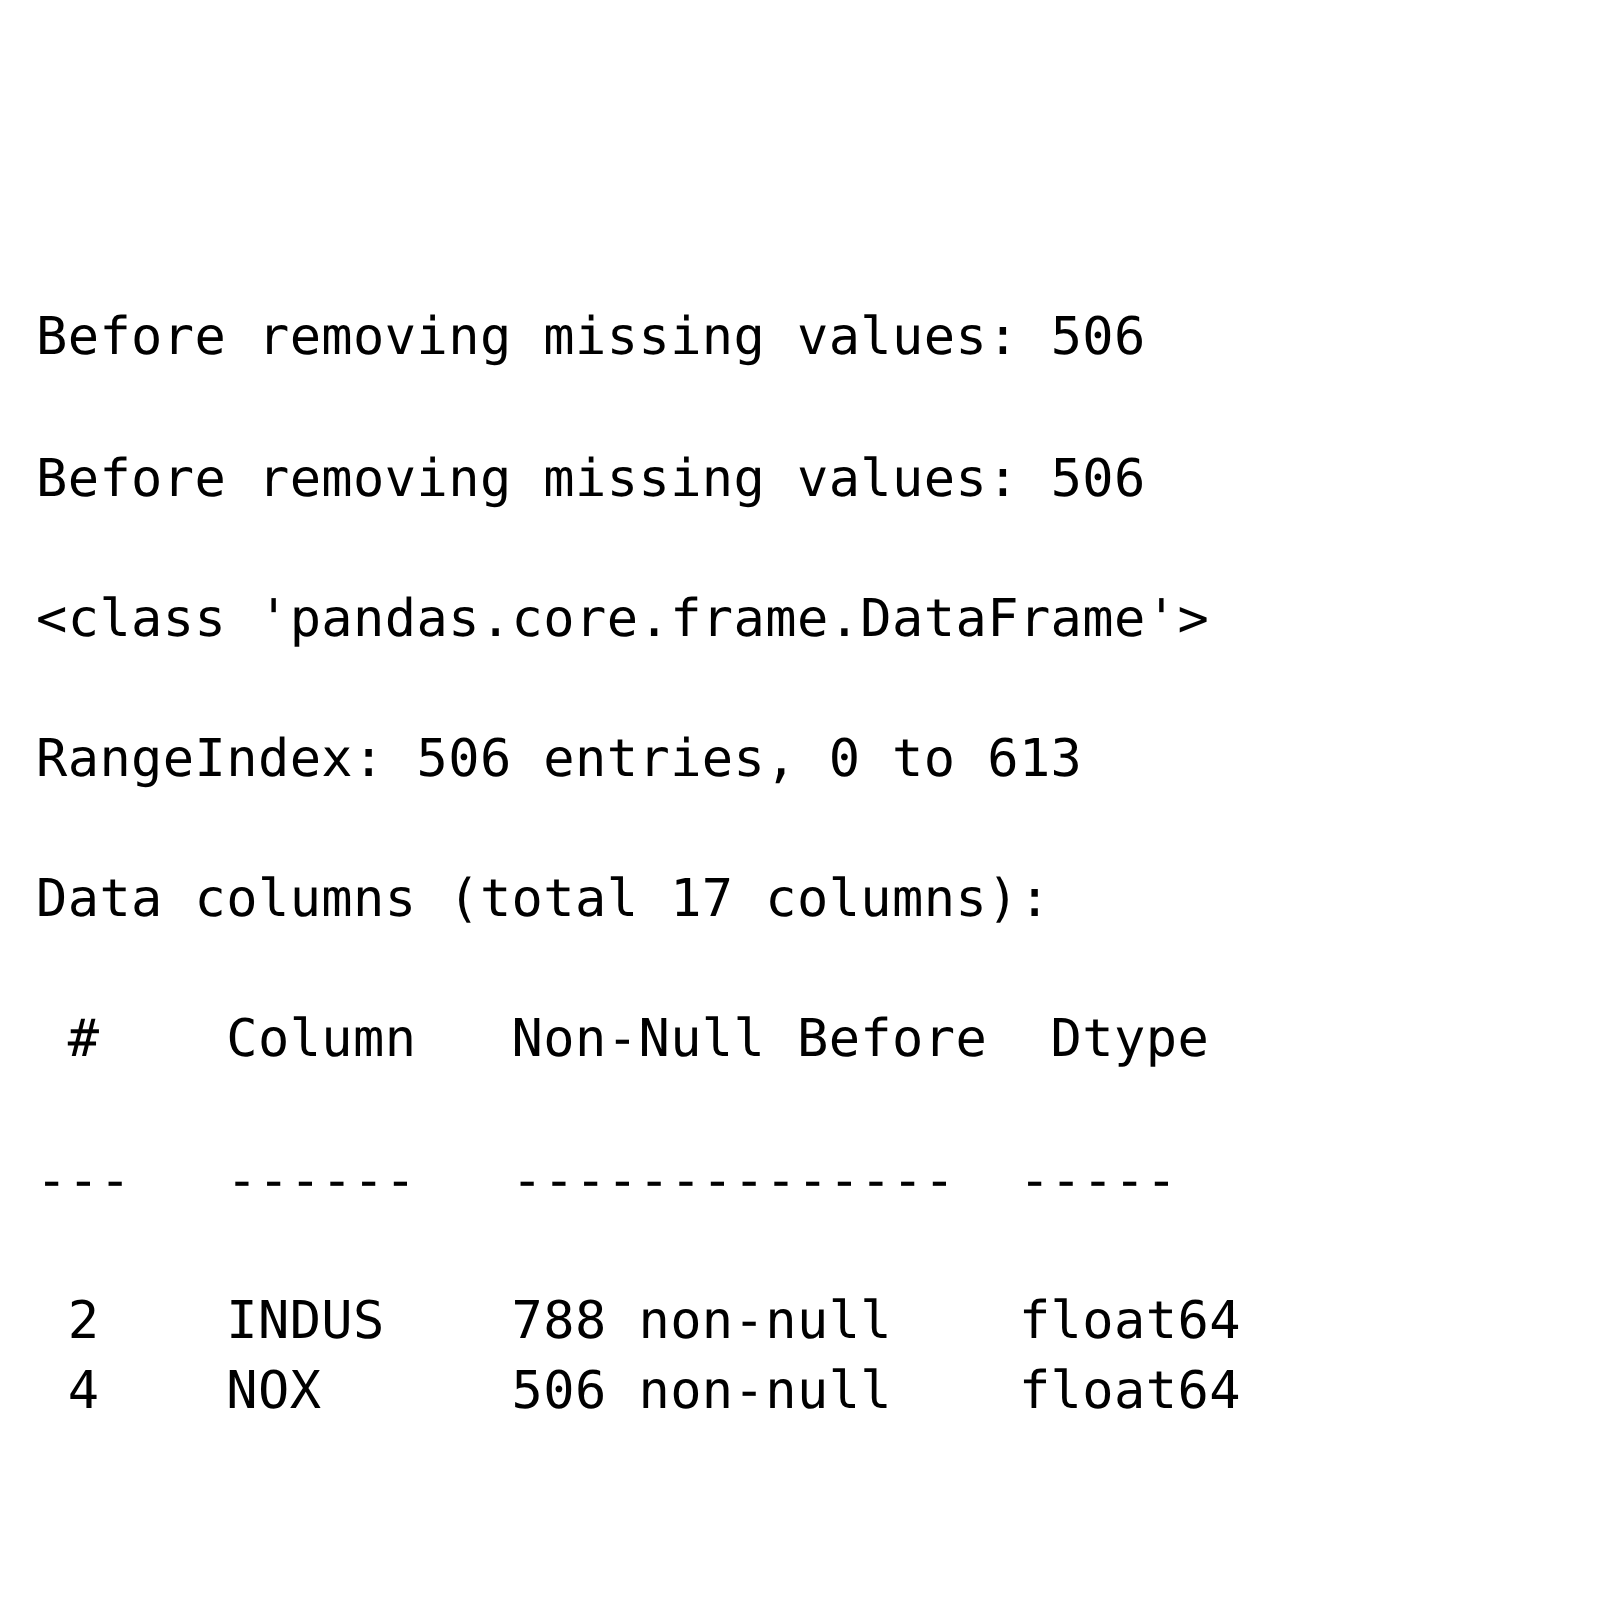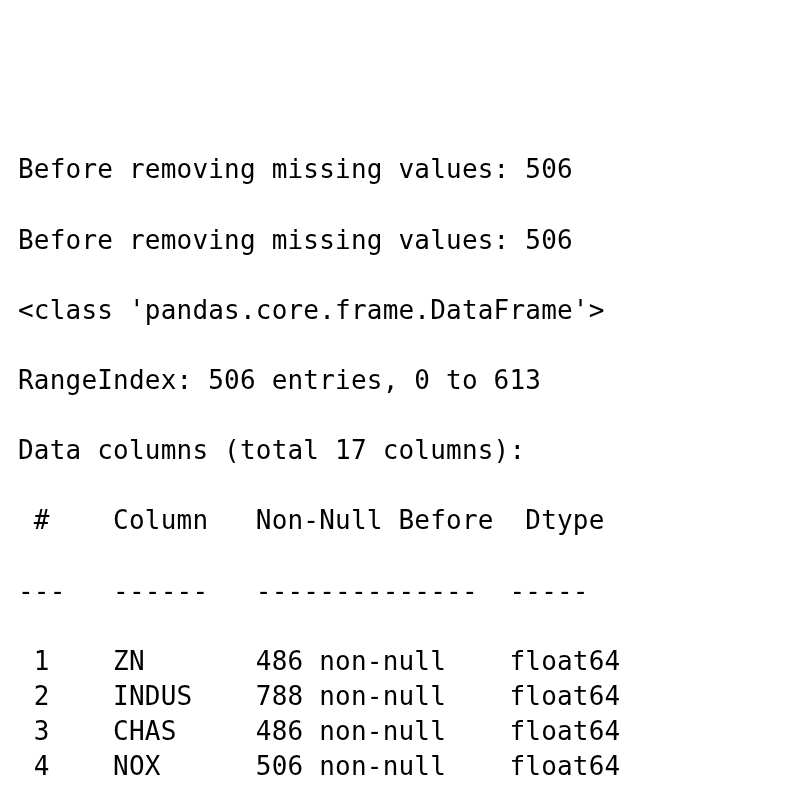--- a/index.html
+++ b/index.html
@@ -20,16 +20,16 @@
 
 
 
 <span class="line"><span>Before removing missing values:</span> <span>506</span></span>
 <span class="line"><span>Before removing missing values:</span> <span>506</span></span>
 <span class="line">&lt;class 'pandas.core.frame.DataFrame'&gt;</span>
 <span class="line">RangeIndex: 506 entries, 0 to 613</span>
 <span class="line">Data columns (total 17 columns):</span>
 <span class="line"> #    Column   Non-Null Before  Dtype</span>
 <span class="line">---   ------   --------------  -----</span>
-<div id="rows-container"><span class="line"> 1    ZN       486 non-null    float64</span><span class="line"> 2    INDUS    788 non-null    float64</span><span class="line"> 3    CHAS     486 non-null    float64</span><span class="line"> 4    NOX      506 non-null    float64</span></div>
+<div id="rows-container"><span class="line"> 2    INDUS    788 non-null    float64</span><span class="line"> 4    NOX      506 non-null    float64</span></div>
 
 
 
 
 </body></html>

